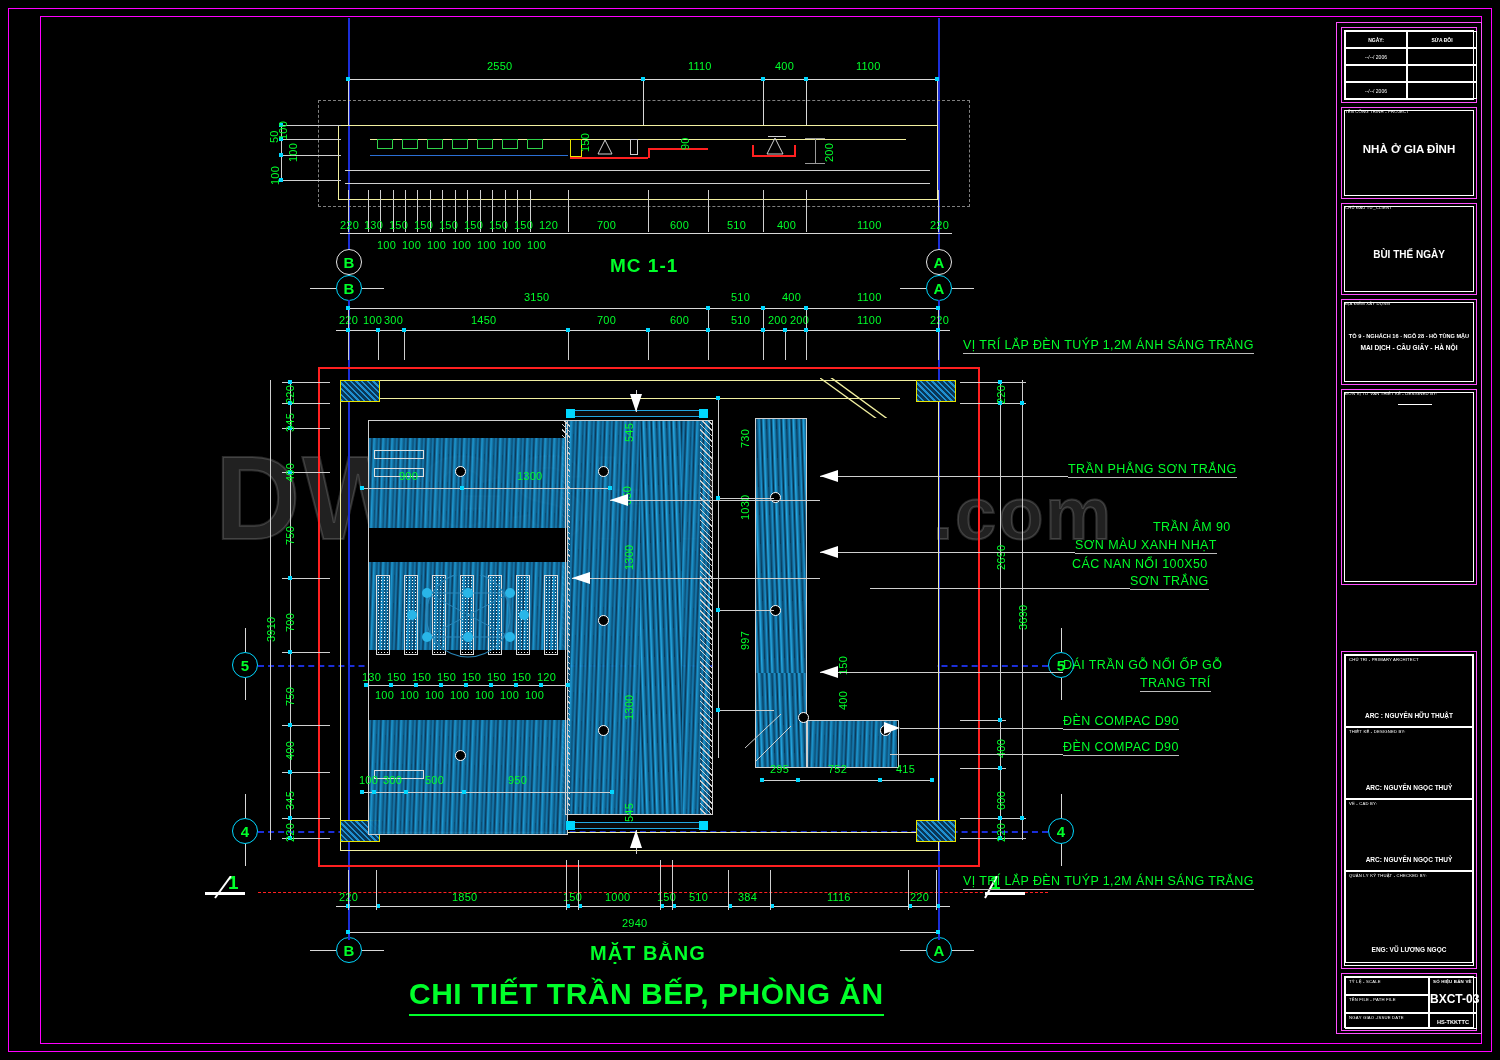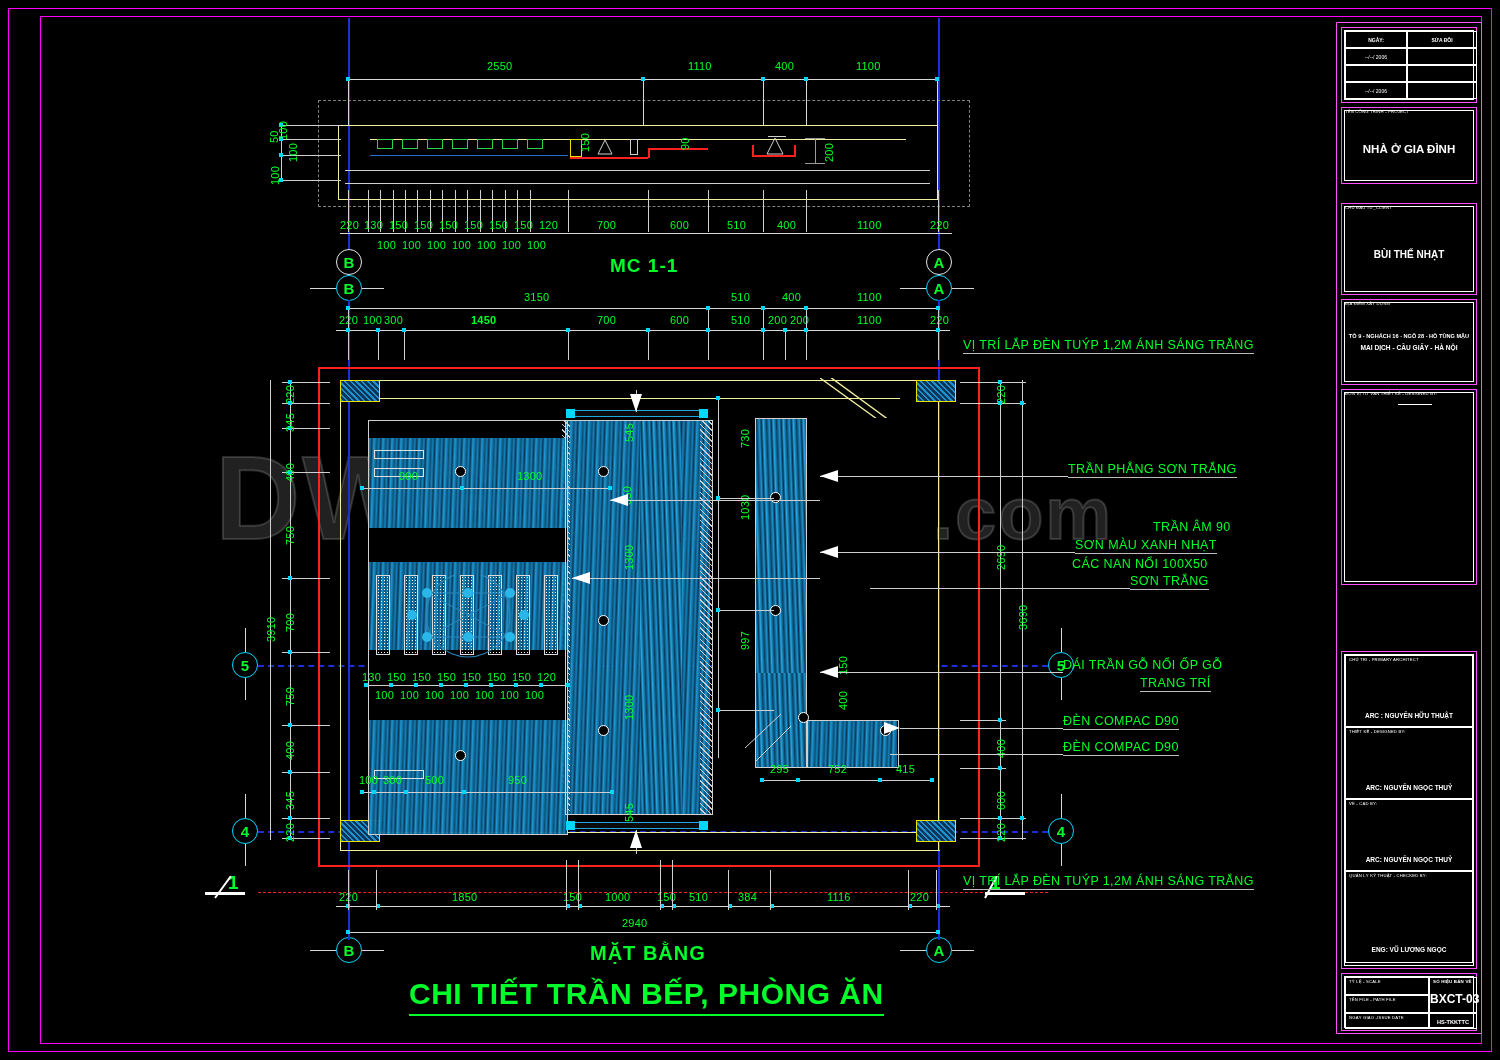--- a/index.html
+++ b/index.html
@@ -391,21 +391,21 @@
     <div class="ln" style="left:336px;top:60px;width:614px;height:1px;background:#d8d8d8;"></div>
 
     <div class="dim-txt" style="left:524px;top:22px;">3150</div>
     <div class="dim-txt" style="left:731px;top:22px;">510</div>
     <div class="dim-txt" style="left:782px;top:22px;">400</div>
     <div class="dim-txt" style="left:857px;top:22px;">1100</div>
 
     <div class="dim-txt" style="left:339px;top:45px;">220</div>
     <div class="dim-txt" style="left:363px;top:45px;">100</div>
     <div class="dim-txt" style="left:384px;top:45px;">300</div>
-    <div class="dim-txt" style="left:471px;top:45px;font-weight:bold;">1450</div>
+    <div class="dim-txt" style="left:471px;top:45px;">1450</div>
     <div class="dim-txt" style="left:597px;top:45px;">700</div>
     <div class="dim-txt" style="left:670px;top:45px;">600</div>
     <div class="dim-txt" style="left:731px;top:45px;">510</div>
     <div class="dim-txt" style="left:768px;top:45px;">200</div>
     <div class="dim-txt" style="left:790px;top:45px;">200</div>
     <div class="dim-txt" style="left:857px;top:45px;">1100</div>
     <div class="dim-txt" style="left:930px;top:45px;">220</div>
 
     <div class="abs">
       <div class="ln" style="left:348px;top:38px;width:1px;height:52px;background:#cfcfcf;"></div>
@@ -800,30 +800,30 @@
         <span></span>
       </div>
       <div class="tb-grid-cell" style="left:3px;top:54px;width:62px;height:17px;">
         <span>--/--/ 2006</span>
       </div>
       <div class="tb-grid-cell" style="left:65px;top:54px;width:70px;height:17px;">
         <span></span>
       </div>
     </div>
 
-    <div class="tb-box" style="top:84px;height:77px;">
+    <div class="tb-box" style="top:84px;height:92px;">
       <div class="tb-inner"></div>
       <div class="tb-cap">TÊN CÔNG TRÌNH - PROJECT</div>
       <div class="tb-val" style="top:35px;font-size:11.5px;font-weight:bold;">NHÀ Ở GIA ĐÌNH</div>
     </div>
 
     <div class="tb-box" style="top:180px;height:92px;">
       <div class="tb-inner"></div>
       <div class="tb-cap">CHỦ ĐẦU TƯ_CLIENT</div>
-      <div class="tb-val" style="top:45px;font-size:10px;font-weight:bold;">BÙI THẾ NHẠT</div>
+      <div class="tb-val" style="top:45px;font-size:10px;font-weight:bold;">BÙI THẾ NGÀY</div>
     </div>
 
     <div class="tb-box" style="top:276px;height:86px;">
       <div class="tb-inner"></div>
       <div class="tb-cap">ĐỊA ĐIỂM XÂY DỰNG</div>
       <div class="tb-val" style="top:33px;font-size:5.6px;font-weight:bold;">TỔ 9 - NGHÁCH 16 - NGÕ 28 - HỒ TÙNG MẬU</div>
       <div class="tb-val" style="top:44px;font-size:6.6px;font-weight:bold;">MAI DỊCH - CẦU GIẤY - HÀ NỘI</div>
     </div>
 
     <div class="tb-box" style="top:366px;height:196px;">

